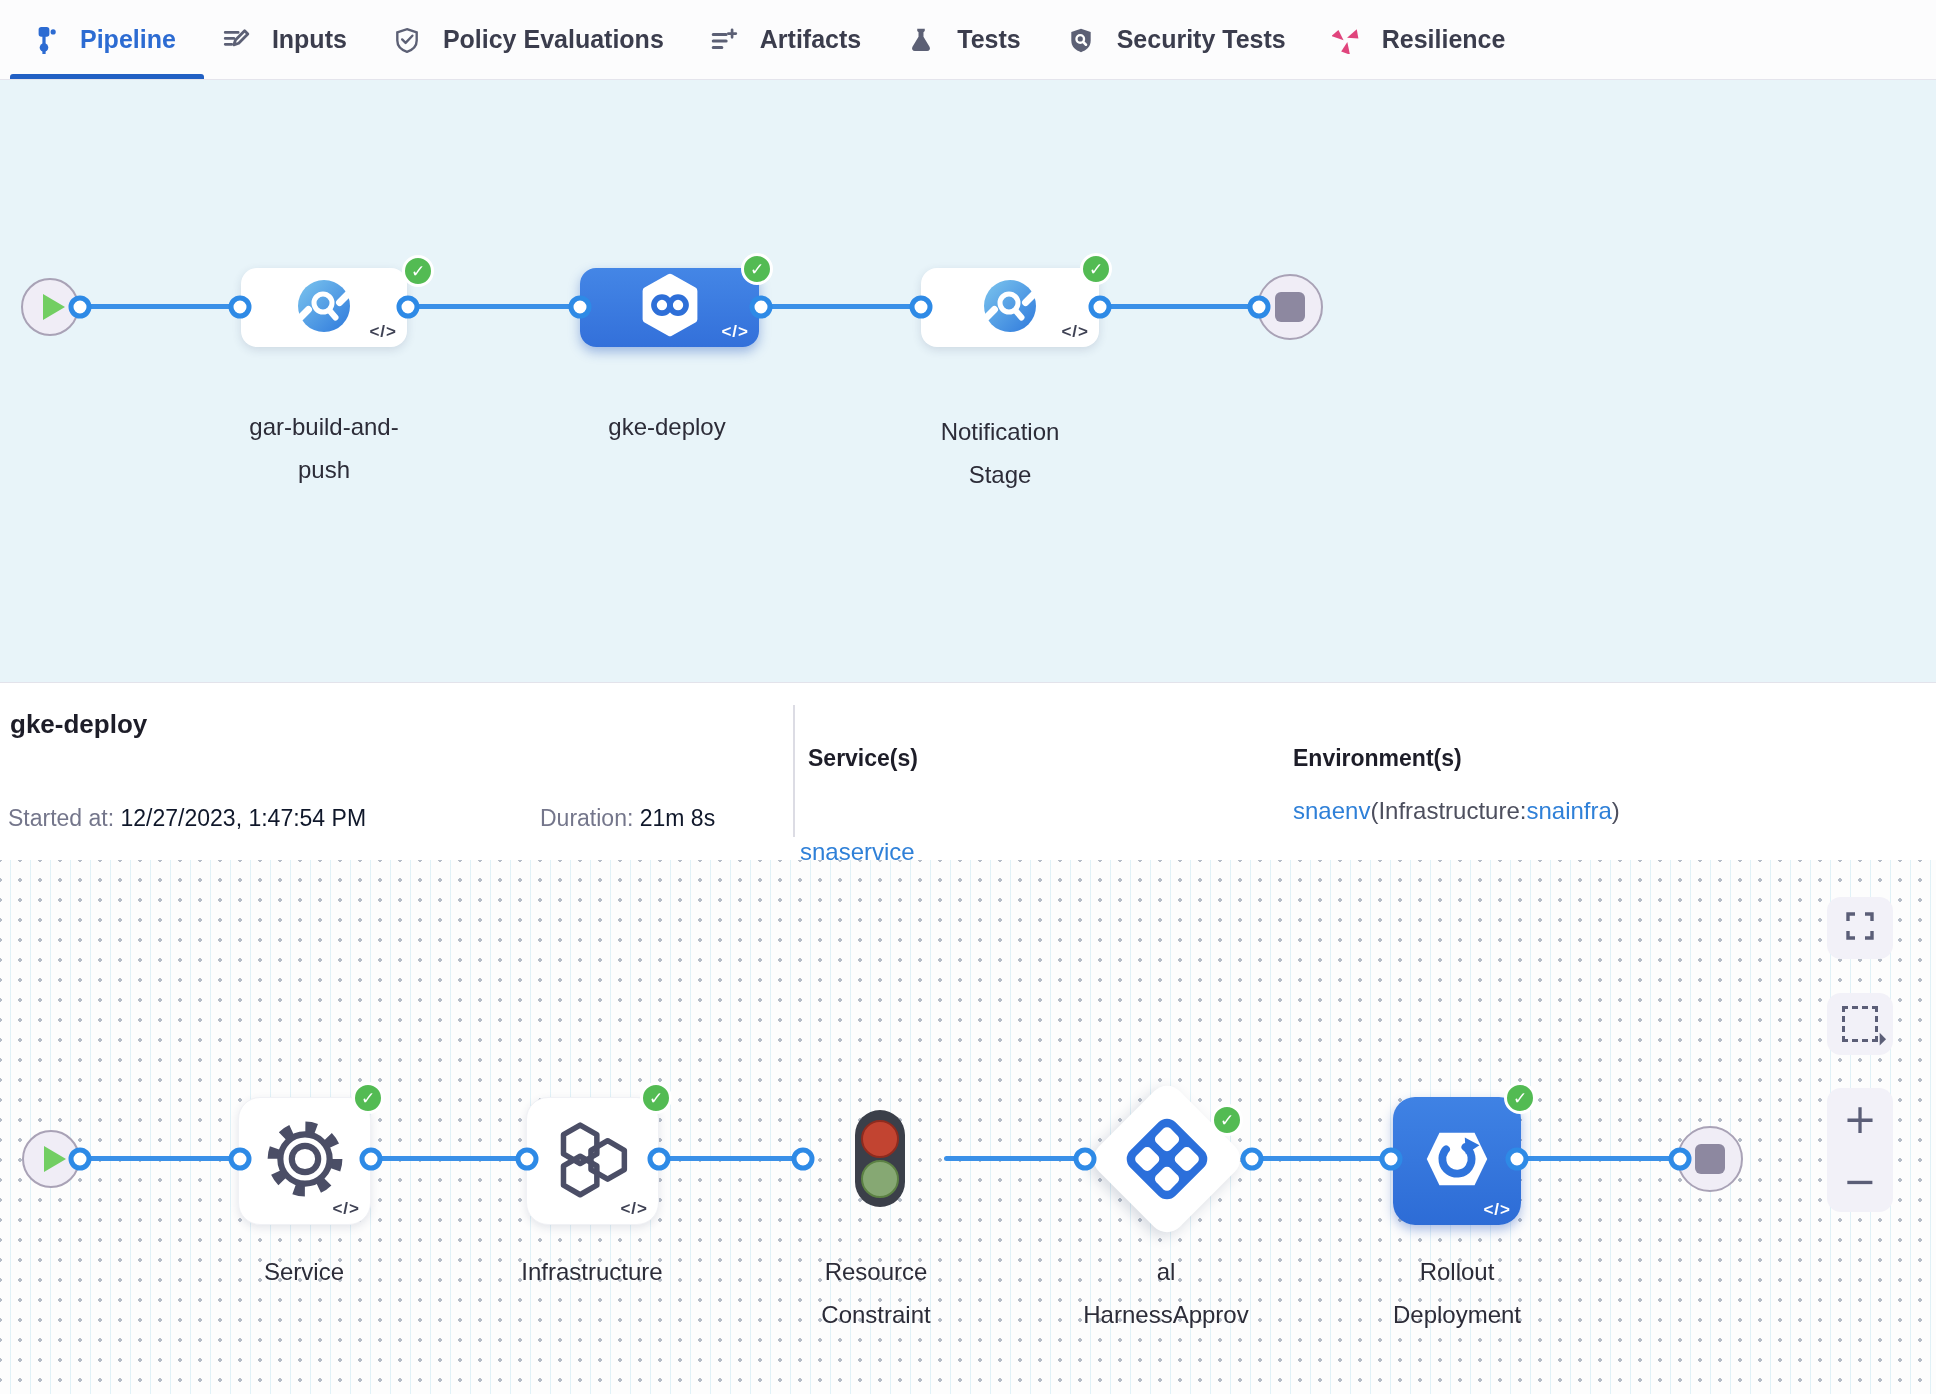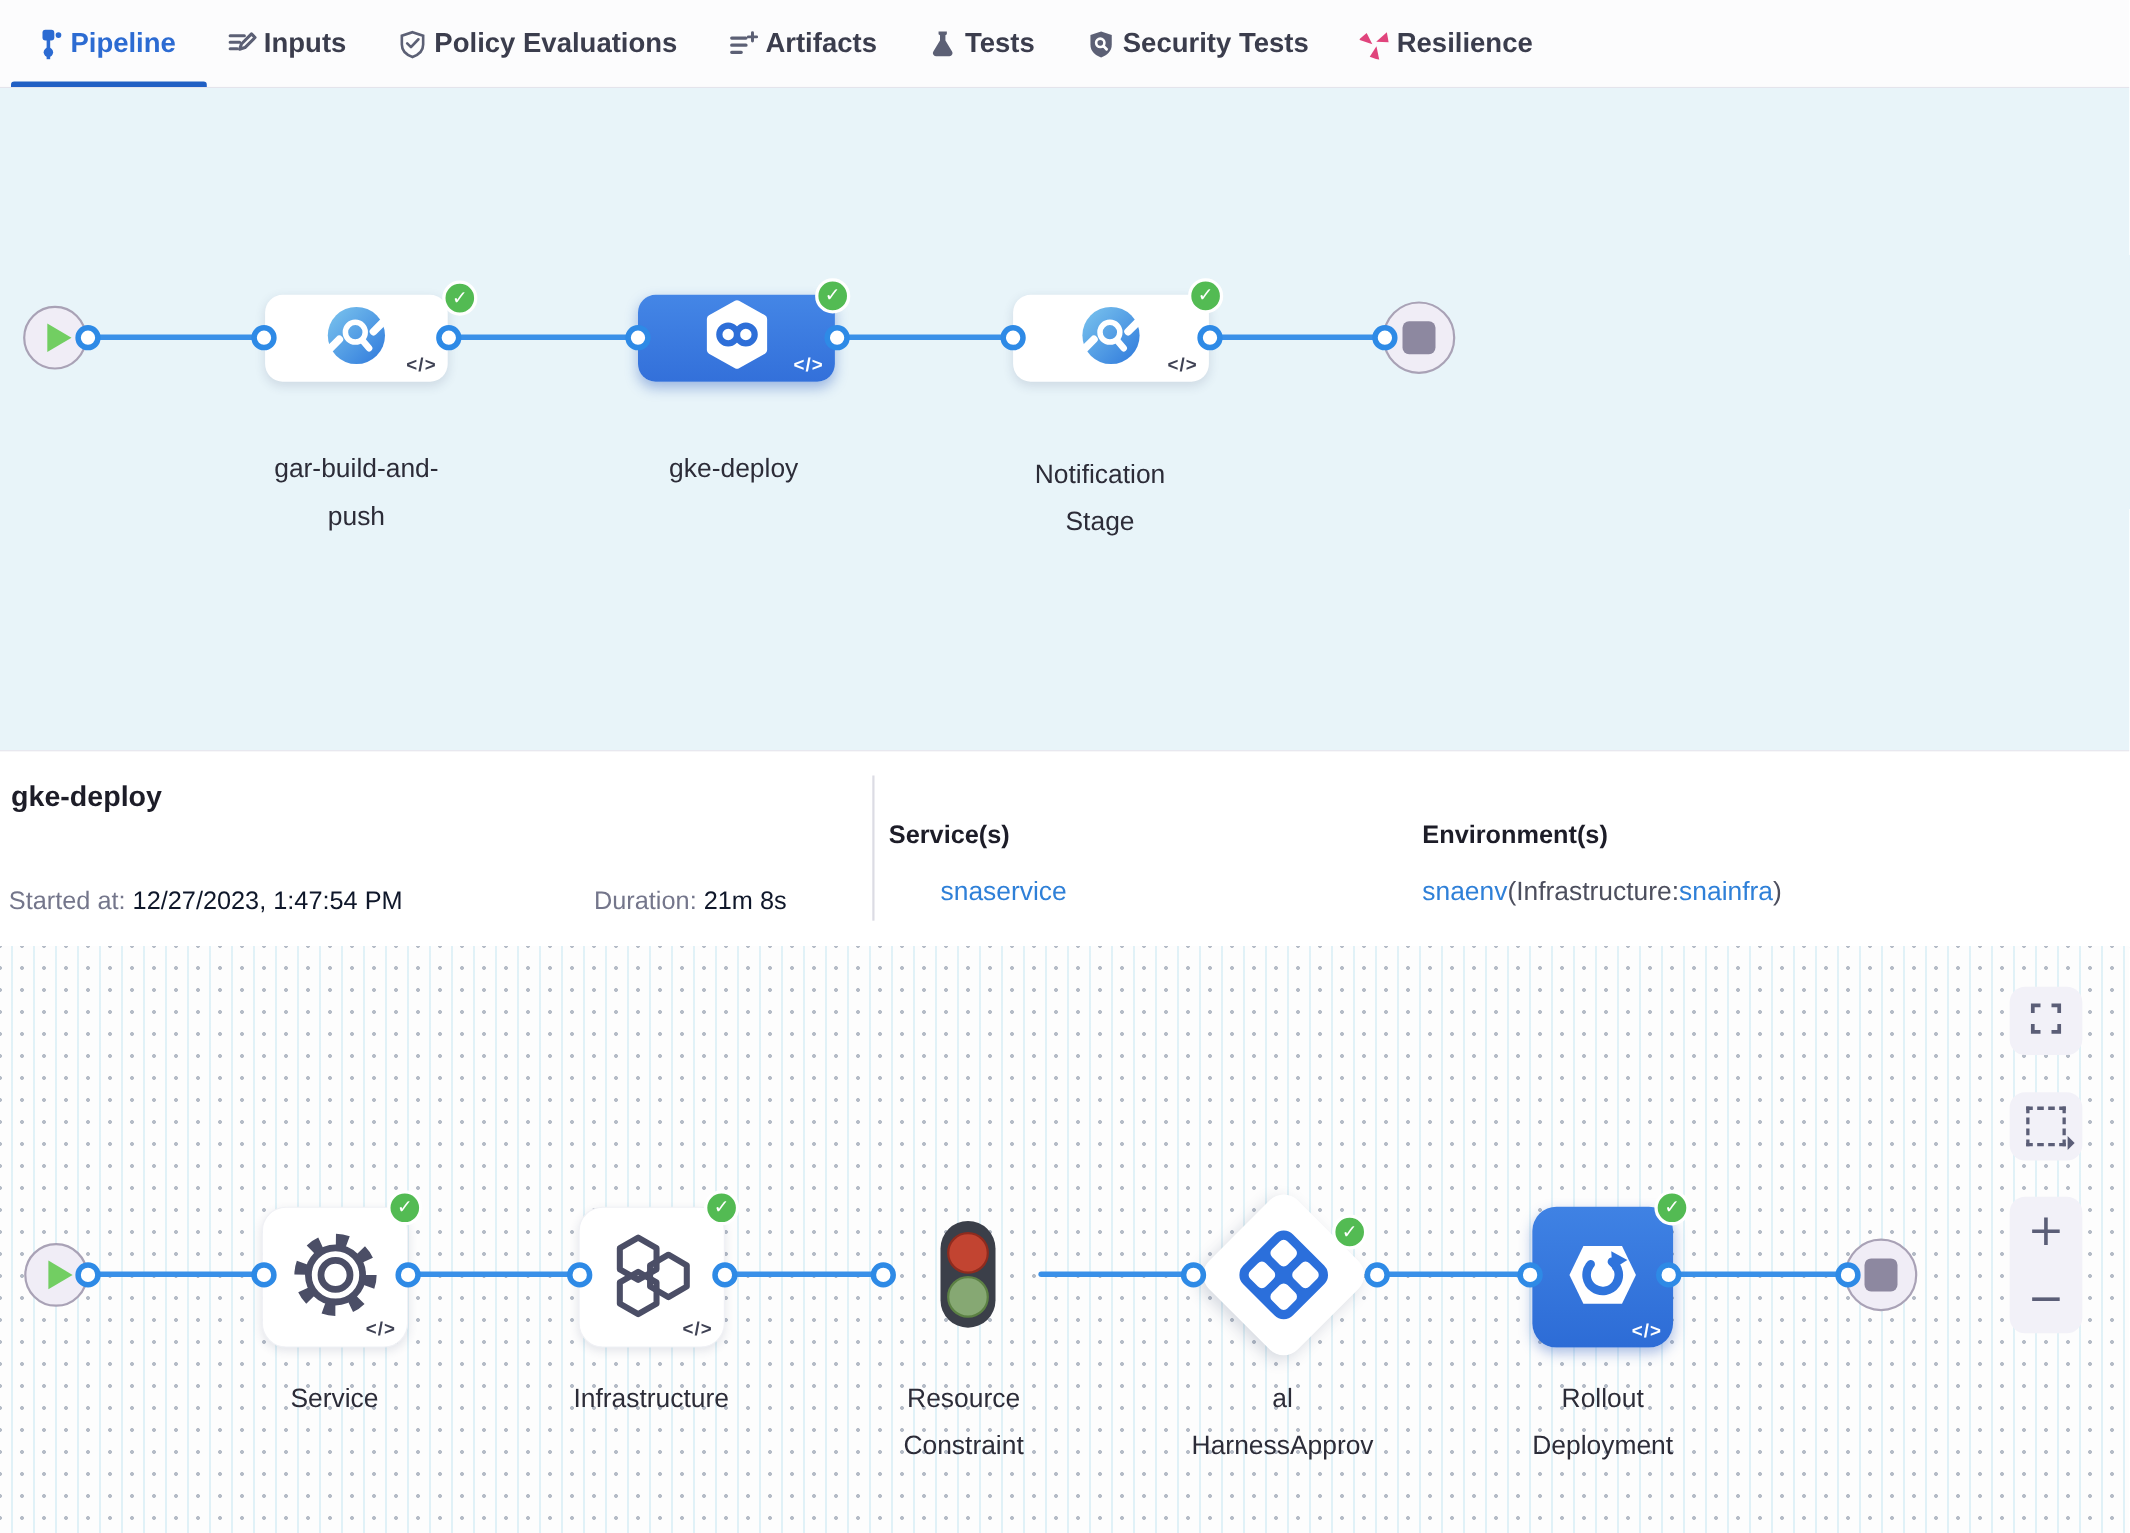--- a/index.html
+++ b/index.html
@@ -3,21 +3,21 @@
 <meta charset="utf-8">
 <style>
   html,body{margin:0;padding:0;background:#fff;}
   .screen{position:relative;width:1936px;height:1394px;overflow:hidden;
     font-family:"Liberation Sans",sans-serif;color:#24242e;background:#fff;}
 
   
   .tabbar{position:absolute;top:0;left:0;width:1936px;height:80px;background:#fcfcfd;
     border-bottom:1px solid #e4e4ec;display:flex;align-items:center;padding-left:30px;
     gap:46px;box-sizing:border-box;}
-  .tab{display:flex;align-items:center;gap:6px;font-size:25px;font-weight:600;
+  .tab{display:flex;align-items:center;gap:22px;font-size:25px;font-weight:600;
     color:#3b3d4d;height:100%;position:relative;cursor:pointer;white-space:nowrap;}
   .tab .ticon{width:28px;height:28px;display:flex;align-items:center;}
   .tab.active{color:#2c6bd2;}
   .tab.active::after{content:"";position:absolute;left:-20px;right:-28px;bottom:0;height:5px;
     background:#2160c4;border-radius:3px 3px 0 0;}
 
   
   .stage-section{position:absolute;top:80px;left:0;width:1936px;height:602px;background:#e8f4f9;}
 
   .edge{position:absolute;height:5px;background:#3a90e8;border-radius:3px;}
@@ -276,21 +276,21 @@
     <div class="d-row" style="left:8px;">
       <span>Started at:</span>
       <b>12/27/2023, 1:47:54 PM</b>
     </div>
     <div class="d-row" style="left:540px;">
       <span>Duration:</span>
       <b>21m 8s</b>
     </div>
     <div class="d-divider"></div>
     <div class="d-head" style="left:808px;">Service(s)</div>
-    <div class="d-val" style="left:855px;">
+    <div class="d-val" style="left:800px;margin-top:41px;">
       <span class="link">snaservice</span>
     </div>
     <div class="d-head" style="left:1293px;">Environment(s)</div>
     <div class="d-val" style="left:1293px;">
       <span class="link">snaenv</span><span class="plain">(Infrastructure:</span><span class="link">snainfra</span><span class="plain">)</span>
     </div>
   </div>
 
   <div class="step-section">
 

